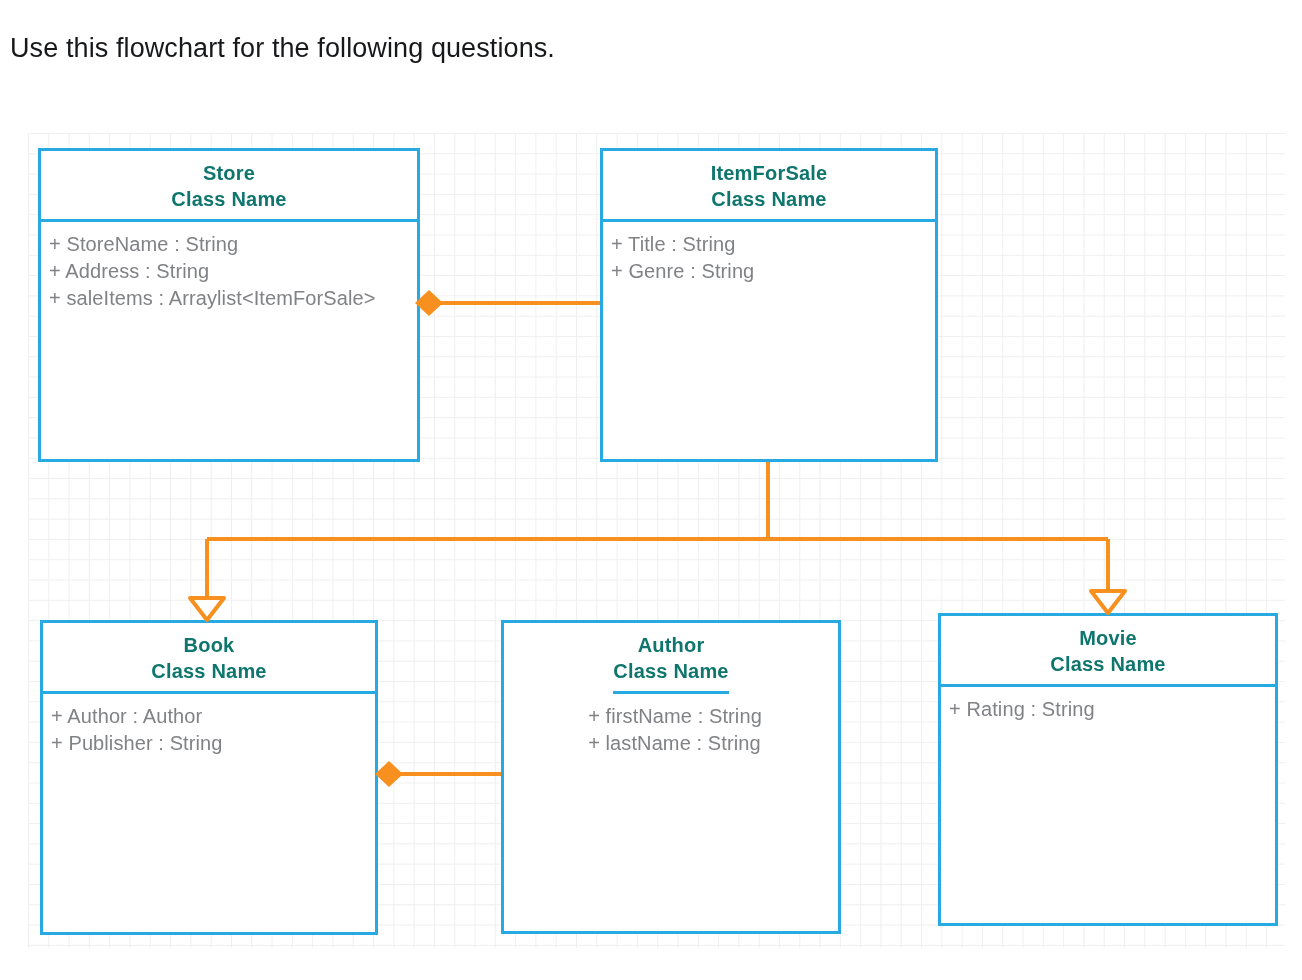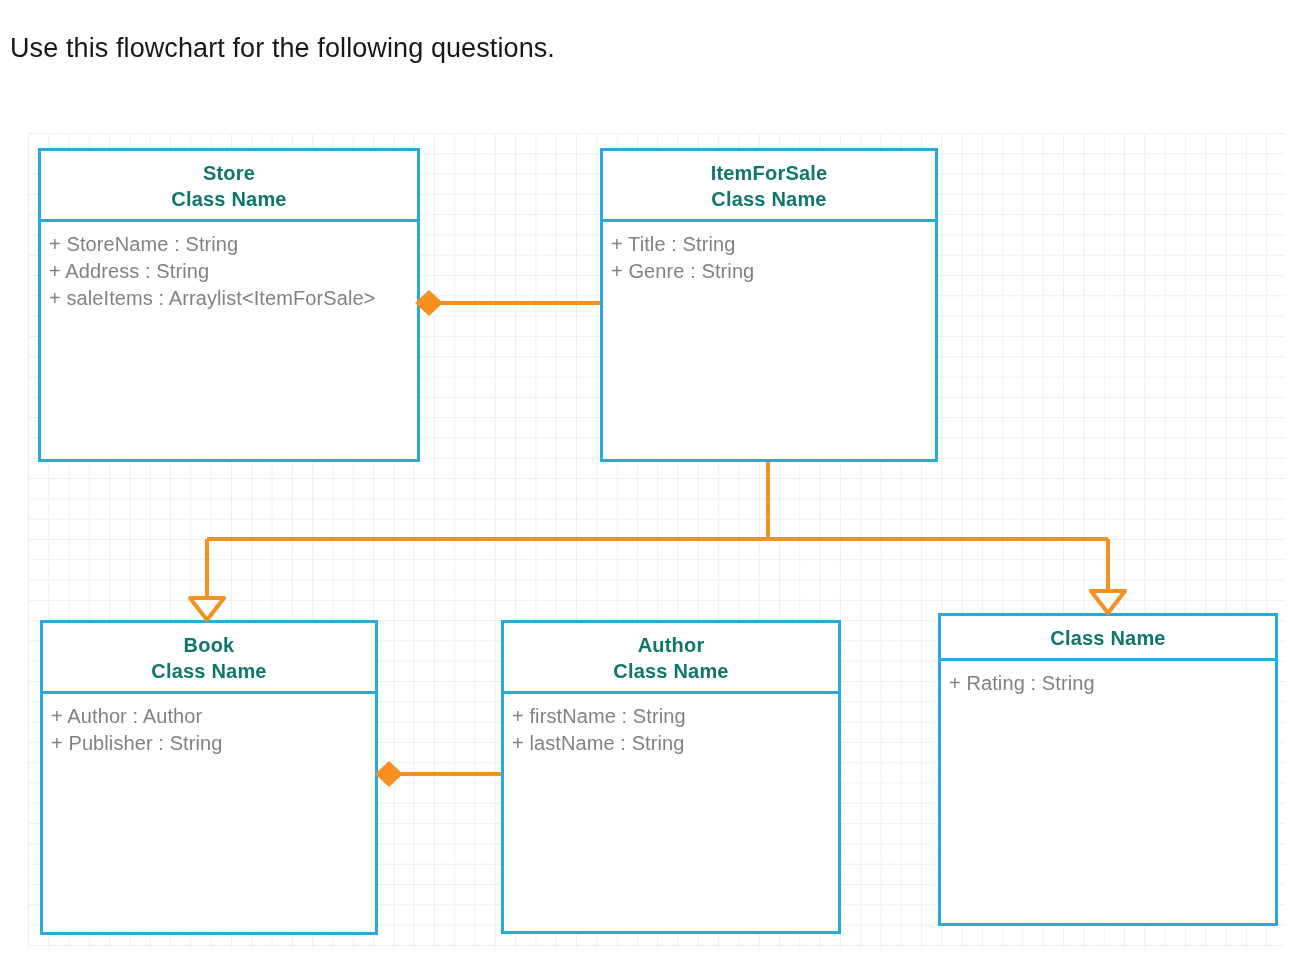--- a/index.html
+++ b/index.html
@@ -87,21 +87,21 @@
     font-size: 20px;
     line-height: 27px;
     white-space: nowrap;
     letter-spacing: 0.1px;
   }
 
   
   #box-store      { left: 38px;  top: 148px; width: 382px; height: 314px; }
   #box-itemforsale{ left: 600px; top: 148px; width: 338px; height: 314px; }
   #box-book       { left: 40px;  top: 620px; width: 338px; height: 315px; }
-  #box-author     { left: 501px; top: 620px; width: 340px; height: 314px; }
+  #box-author     { left: 501px; top: 620px; width: 340px; height: 314px; align-items: center; }
   #box-movie      { left: 938px; top: 613px; width: 340px; height: 313px; }
 
   
   .connectors {
     position: absolute;
     left: 0;
     top: 0;
     width: 1302px;
     height: 980px;
     pointer-events: none;
@@ -156,20 +156,21 @@
       <span class="cls-sub">Class Name</span>
     </div>
     <div class="uml-attrs">
       <div class="uml-attr">+ firstName : String</div>
       <div class="uml-attr">+ lastName : String</div>
     </div>
   </div>
 
   <div class="uml-box" id="box-movie">
     <div class="uml-header">
+      <span class="cls-name">Movie</span>
       <span class="cls-sub">Class Name</span>
     </div>
     <div class="uml-attrs">
       <div class="uml-attr">+ Rating : String</div>
     </div>
   </div>
 
   <svg class="connectors" viewBox="0 0 1302 980">
 
     <g>

